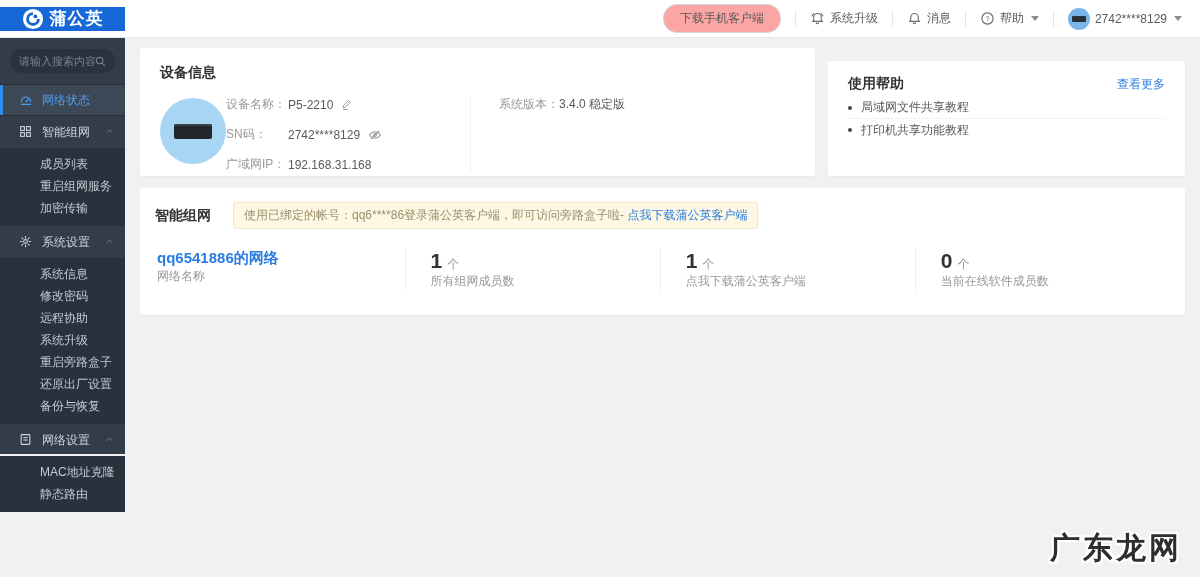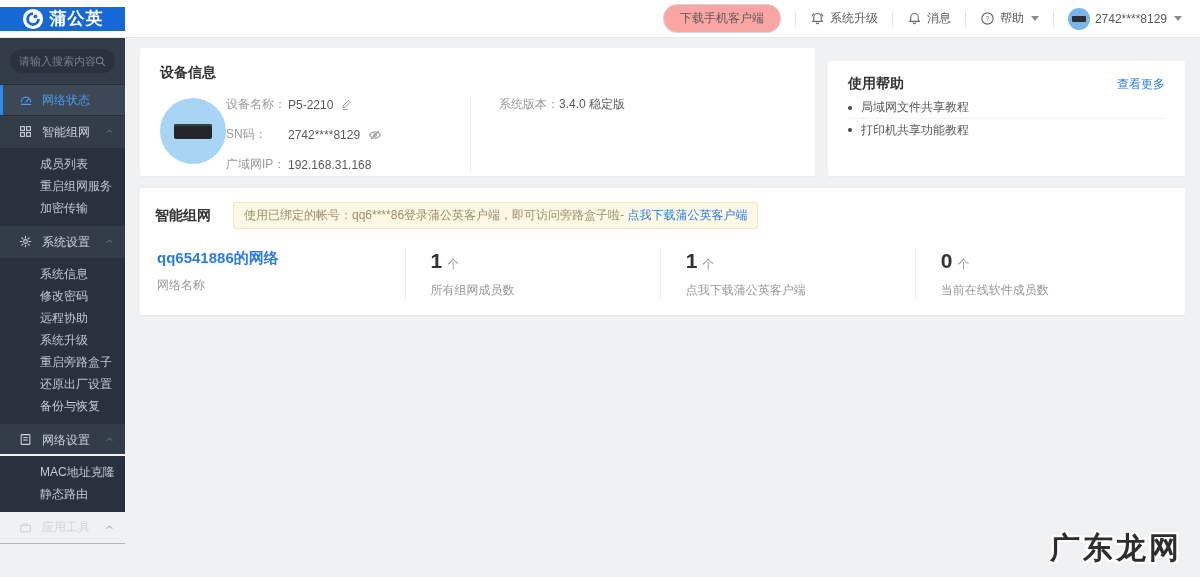--- a/index.html
+++ b/index.html
@@ -61,21 +61,21 @@
 
   .net-card { margin-top:12px; width:1045px; height:127px; padding:14px 15px; }
   .net-head { display:flex; align-items:center; }
   .notice { margin-left:22px; background:#fdf8e3; border:1px solid #f3e7bb; border-radius:2px; padding:4px 10px; font-size:12px; color:#9c8d6b; }
   .stats { display:flex; margin-top:20px; }
   .stat { flex:1; padding-left:25px; border-left:1px solid #ececec; }
   .stat:first-child { border-left:none; padding-left:2px; flex:1.08; }
   .stat-val { font-size:21px; font-weight:bold; color:#333; }
   .stat-val.net-name { font-size:15px; color:#2b7ce0; cursor:pointer; }
   .stat-unit { font-size:12px; color:#999; font-weight:normal; margin-left:5px; }
-  .stat-label { font-size:12px; color:#999; margin-top:9px; }
+  .stat-label { font-size:12px; color:#999; }
 
   .watermark { position:absolute; right:18px; bottom:8px; font-size:30px; font-weight:bold; color:#2e2e2e; letter-spacing:3px;
     text-shadow:-2px -2px 0 #fff, 2px -2px 0 #fff, -2px 2px 0 #fff, 2px 2px 0 #fff, 0 2px 0 #fff, 2px 0 0 #fff, 0 -2px 0 #fff, -2px 0 0 #fff; }
 </style>
 </head>
 <body>
 
 <div class="topbar">
   <div class="logo">
     <span style="display:inline-flex;">
@@ -207,32 +207,20 @@
     <span>网络设置</span>
     <span class="chev"><svg width="9" height="9" viewBox="0 0 24 24" fill="none" stroke="currentColor" stroke-width="2.5">
           <polyline points="5 15 12 8 19 15"></polyline>
         </svg></span>
   </div>
   <div class="submenu">
     <div>MAC地址克隆</div>
     <div>静态路由</div>
   </div>
 
-  <div class="menu-group" style="border-bottom:1px solid rgba(0,0,0,.25);">
-    <span class="s-icon">
-      <svg width="13" height="13" viewBox="0 0 24 24" fill="none" stroke="currentColor" stroke-width="2">
-          <rect x="3" y="8" width="18" height="12" rx="1"></rect>
-          <path d="M9 8V5h6v3"></path>
-        </svg>
-    </span>
-    <span>应用工具</span>
-    <span class="chev"><svg width="9" height="9" viewBox="0 0 24 24" fill="none" stroke="currentColor" stroke-width="2.5">
-          <polyline points="5 15 12 8 19 15"></polyline>
-        </svg></span>
-  </div>
 </div>
 
 <div class="main">
   <div class="row1">
 
     <div class="card device-card">
       <div class="card-title">设备信息</div>
       <div class="device-body">
         <div class="device-img"></div>
         <div class="dev-cols">

